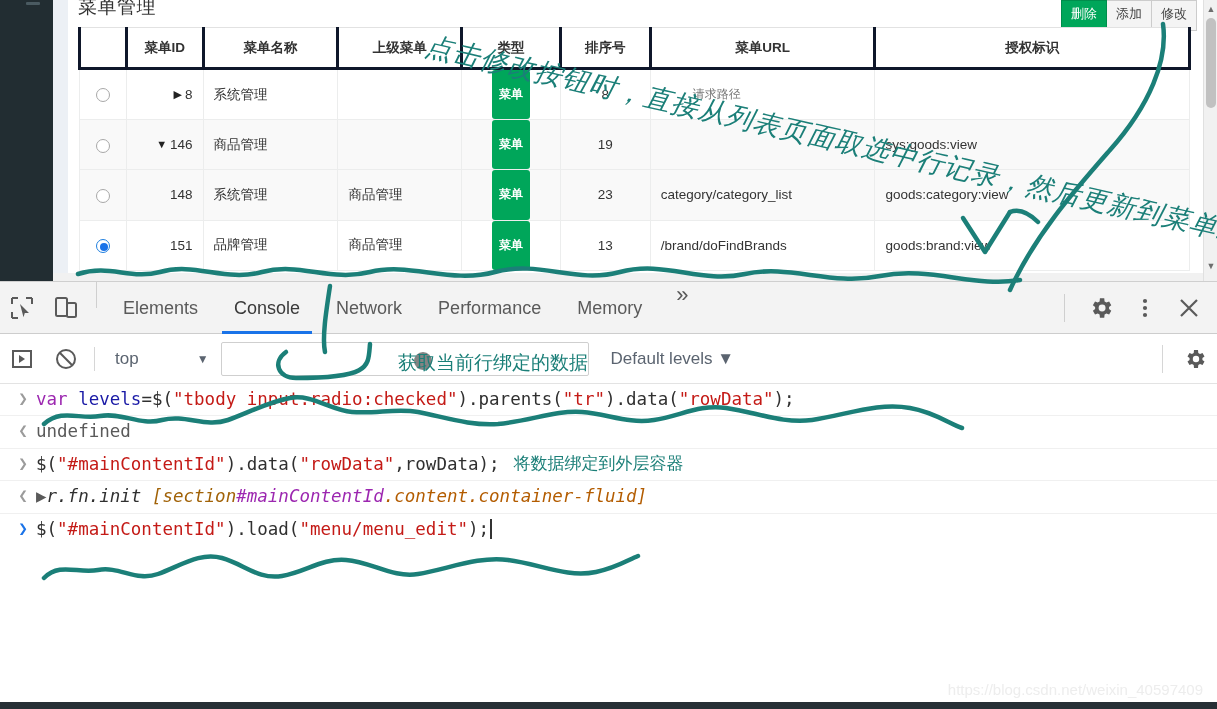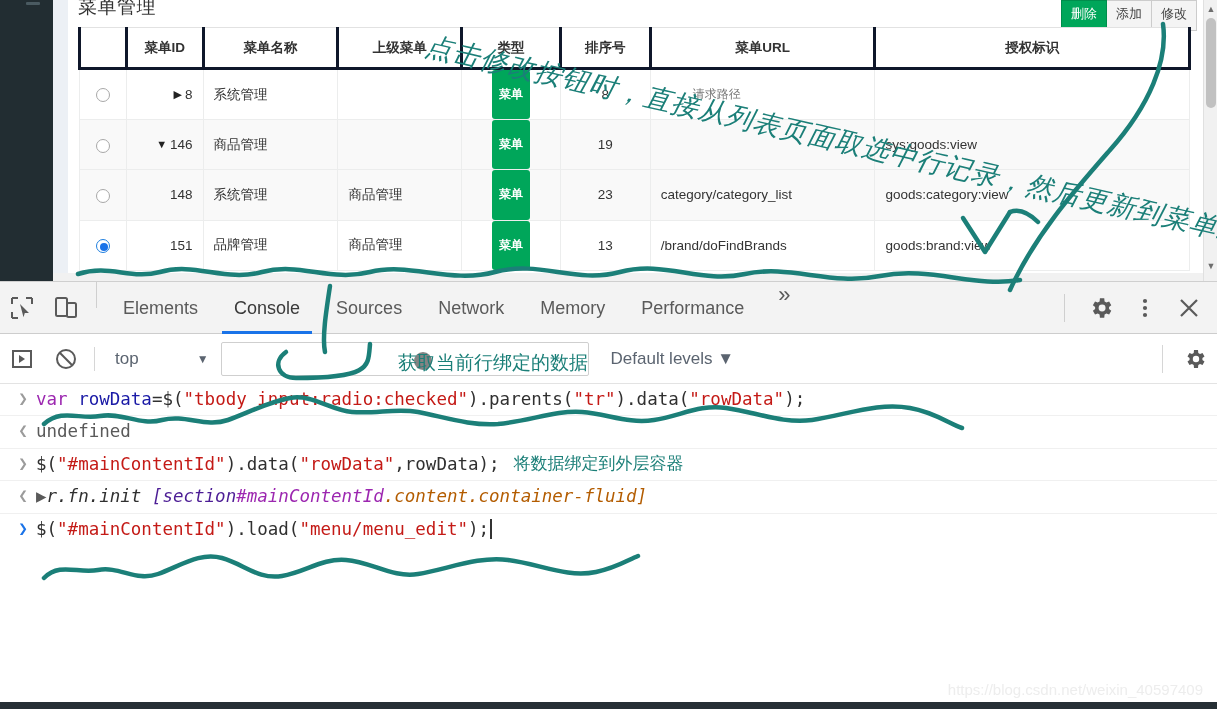--- a/index.html
+++ b/index.html
@@ -196,21 +196,21 @@
   .g-out { color:#9b9b9b; }
   .code { white-space: pre; }
   .tok-kw  { color:#9c27b0; }
   .tok-var { color:#1a1aa6; }
   .tok-str { color:#c41a16; }
   .tok-pln { color:#303030; }
   .result-plain { color:#5a5a5a; font-size:17.5px; }
   .obj-line { font-style: italic; font-size:17.5px; white-space: pre; }
   .obj-tri { color:#5a5a5a; font-style: normal; }
   .obj-fn  { color:#303030; }
-  .obj-tag { color:#4c1d95;margin-top:12px; }
+  .obj-tag { color:#a16207;margin-top:12px; }
   .obj-id  { color:#9c27b0; }
   .obj-cls { color:#b35c00; }
   .caret-bar {
     display:inline-block; width:2px; height:20px; background:#333;
     vertical-align:-4px; margin-left:1px;
   }
 
   .note-green {
     color: #1b7f78; font-family:"Liberation Sans","DejaVu Sans",sans-serif;
     font-size: 17px;
@@ -382,24 +382,23 @@
         <svg width="26" height="26" viewBox="0 0 26 26">
           <rect x="3" y="3" width="11" height="18" rx="1.5" stroke="#5a5a5a" stroke-width="2" fill="none"></rect>
           <rect x="14" y="8" width="9" height="14" rx="1.5" stroke="#5a5a5a" stroke-width="2" fill="#f3f3f3"></rect>
         </svg>
       </div>
       <div class="dt-divider"></div>
 
       <div class="dt-tabs">
         <div class="dt-tab">Elements</div>
         <div class="dt-tab active">Console</div>
-        <div class="dt-tab">Sources</div>
         <div class="dt-tab">Network</div>
+        <div class="dt-tab">Performance</div>
         <div class="dt-tab">Memory</div>
-        <div class="dt-tab">Performance</div>
       </div>
       <div class="dt-more">»</div>
 
       <div class="dt-right">
         <div class="dt-vline"></div>
         <div class="ic">
           <svg width="26" height="26" viewBox="0 0 24 24">
             <path fill="#5a5a5a" d="M19.4 13a7.8 7.8 0 0 0 0-2l2.1-1.6-2-3.5-2.5 1a7.6 7.6 0 0 0-1.7-1L15 3H11l-.3 2.9c-.6.2-1.2.6-1.7 1l-2.5-1-2 3.5L6.6 11a7.8 7.8 0 0 0 0 2l-2.1 1.6 2 3.5 2.5-1c.5.4 1.1.8 1.7 1L11 21h4l.3-2.9c.6-.2 1.2-.6 1.7-1l2.5 1 2-3.5zM13 15.2A3.2 3.2 0 1 1 13 8.8a3.2 3.2 0 0 1 0 6.4z"></path>
           </svg>
         </div>
@@ -443,21 +442,21 @@
             <path fill="#5a5a5a" d="M19.4 13a7.8 7.8 0 0 0 0-2l2.1-1.6-2-3.5-2.5 1a7.6 7.6 0 0 0-1.7-1L15 3H11l-.3 2.9c-.6.2-1.2.6-1.7 1l-2.5-1-2 3.5L6.6 11a7.8 7.8 0 0 0 0 2l-2.1 1.6 2 3.5 2.5-1c.5.4 1.1.8 1.7 1L11 21h4l.3-2.9c.6-.2 1.2-.6 1.7-1l2.5 1 2-3.5zM13 15.2A3.2 3.2 0 1 1 13 8.8a3.2 3.2 0 0 1 0 6.4z"></path>
           </svg>
         </div>
       </div>
     </div>
 
     <div class="console-area">
 
       <div class="log-row">
         <span class="gutter g-in">❯</span>
-        <span class="code"><span class="tok-kw">var </span><span class="tok-var">rowData</span><span class="tok-pln">=$(</span><span class="tok-str">"tbody input:radio:checked"</span><span class="tok-pln">).parents(</span><span class="tok-str">"tr"</span><span class="tok-pln">).data(</span><span class="tok-str">"rowData"</span><span class="tok-pln">);</span></span>
+        <span class="code"><span class="tok-kw">var </span><span class="tok-var">levels</span><span class="tok-pln">=$(</span><span class="tok-str">"tbody input:radio:checked"</span><span class="tok-pln">).parents(</span><span class="tok-str">"tr"</span><span class="tok-pln">).data(</span><span class="tok-str">"rowData"</span><span class="tok-pln">);</span></span>
       </div>
 
       <div class="log-row">
         <span class="gutter g-out">❮</span>
         <span class="result-plain">undefined</span>
       </div>
 
       <div class="log-row">
         <span class="gutter g-in">❯</span>
         <span class="code"><span class="tok-pln">$(</span><span class="tok-str">"#mainContentId"</span><span class="tok-pln">).data(</span><span class="tok-str">"rowData"</span><span class="tok-pln">,rowData);</span></span>

